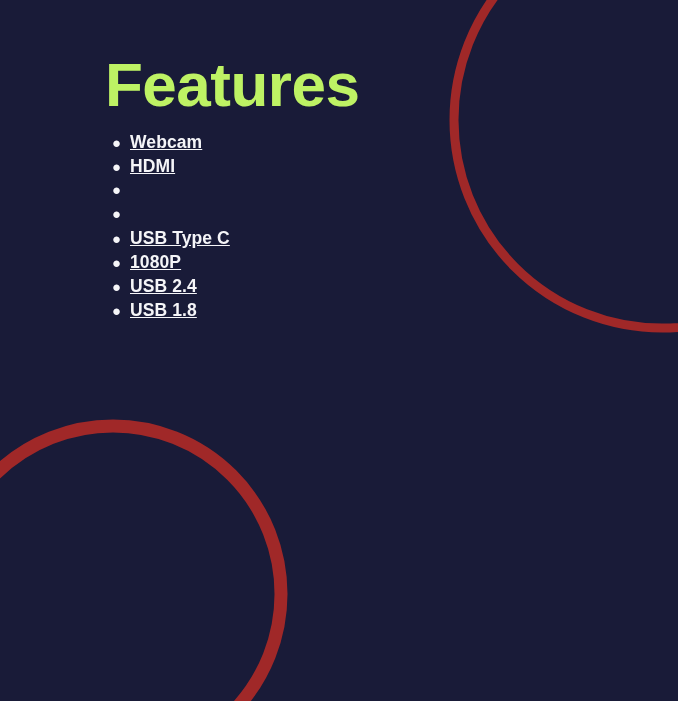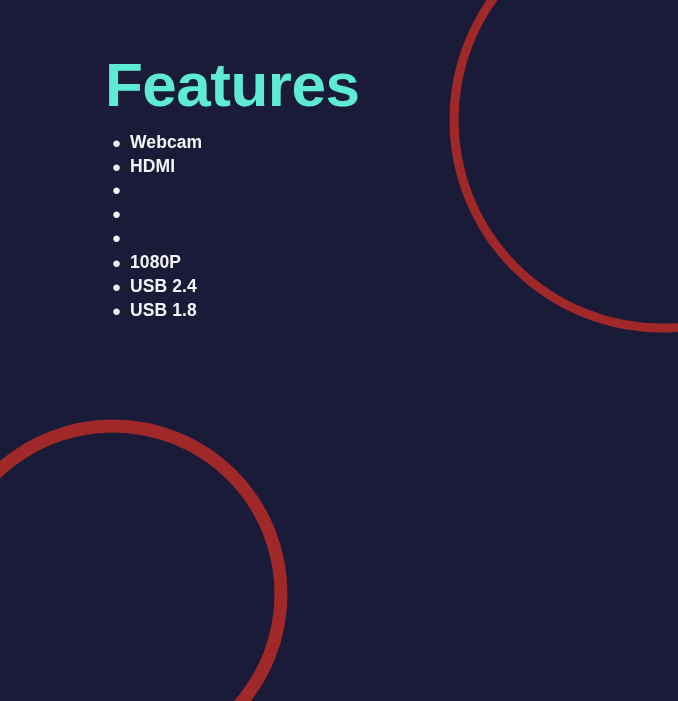--- a/index.html
+++ b/index.html
@@ -33,21 +33,21 @@
   
   .title {
     position: absolute;
     left: 105px;
     top: 49px;
     margin: 0;
     font-size: 62px;
     line-height: 72px;
     font-weight: bold;
     letter-spacing: -0.5px;
-    color: #5eead4;
+    color: #bef264;
     white-space: nowrap;
   }
 
   
   .feature-list {
     position: absolute;
     left: 112px;
     top: 130px;
     margin: 0;
     padding: 0;
@@ -68,20 +68,21 @@
   .feature-bullet {
     width: 18px;
     flex: 0 0 18px;
     font-size: 15px;
     line-height: 24px;
     color: #f5f5f8;
   }
 
   .feature-label {
     letter-spacing: 0.1px;
+    text-decoration: underline;
   }
 </style>
 </head>
 <body>
 
 <div class="slide">
 
   <svg class="decor-layer" viewBox="0 0 678 701" width="678" height="701" xmlns="http://www.w3.org/2000/svg" aria-hidden="true">
     <circle cx="662" cy="120" r="208" fill="none" stroke="#A02828" stroke-width="9"></circle>
     <circle cx="113" cy="594" r="168" fill="none" stroke="#A02828" stroke-width="13"></circle>
@@ -99,20 +100,21 @@
       <span class="feature-label">HDMI</span>
     </li>
     <li class="feature-item">
       <span class="feature-bullet">●</span>
     </li>
     <li class="feature-item">
       <span class="feature-bullet">●</span>
     </li>
     <li class="feature-item">
       <span class="feature-bullet">●</span>
+      <span class="feature-label">USB Type C</span>
     </li>
     <li class="feature-item">
       <span class="feature-bullet">●</span>
       <span class="feature-label">1080P</span>
     </li>
     <li class="feature-item">
       <span class="feature-bullet">●</span>
       <span class="feature-label">USB 2.4</span>
     </li>
     <li class="feature-item">

